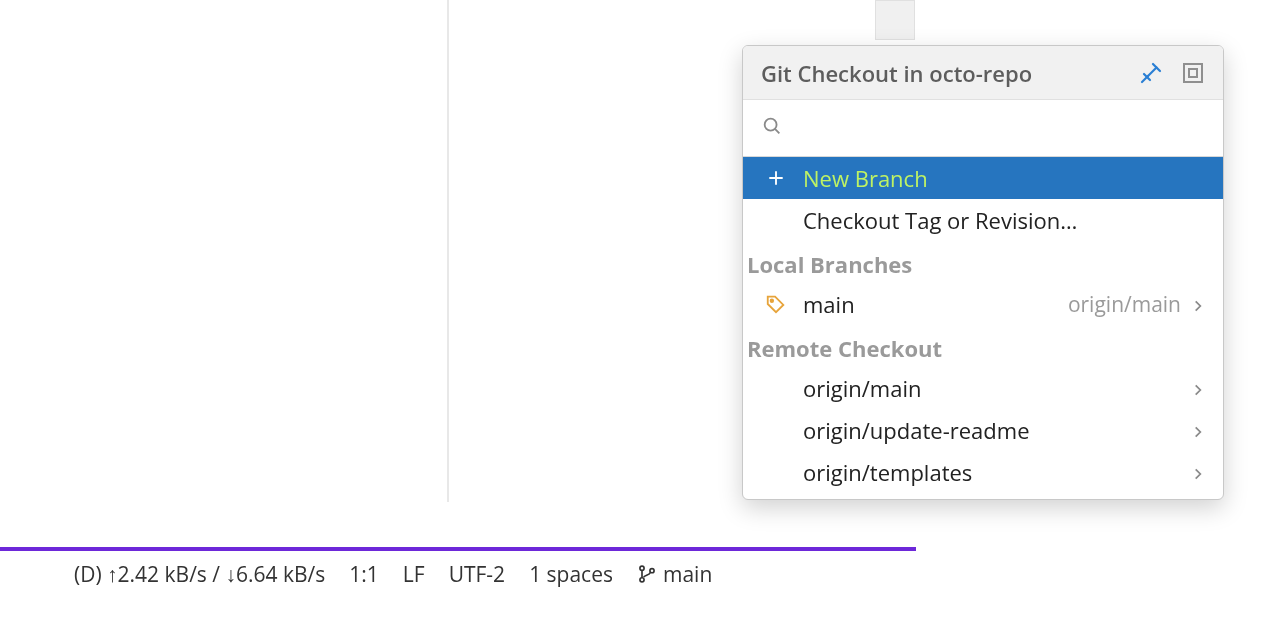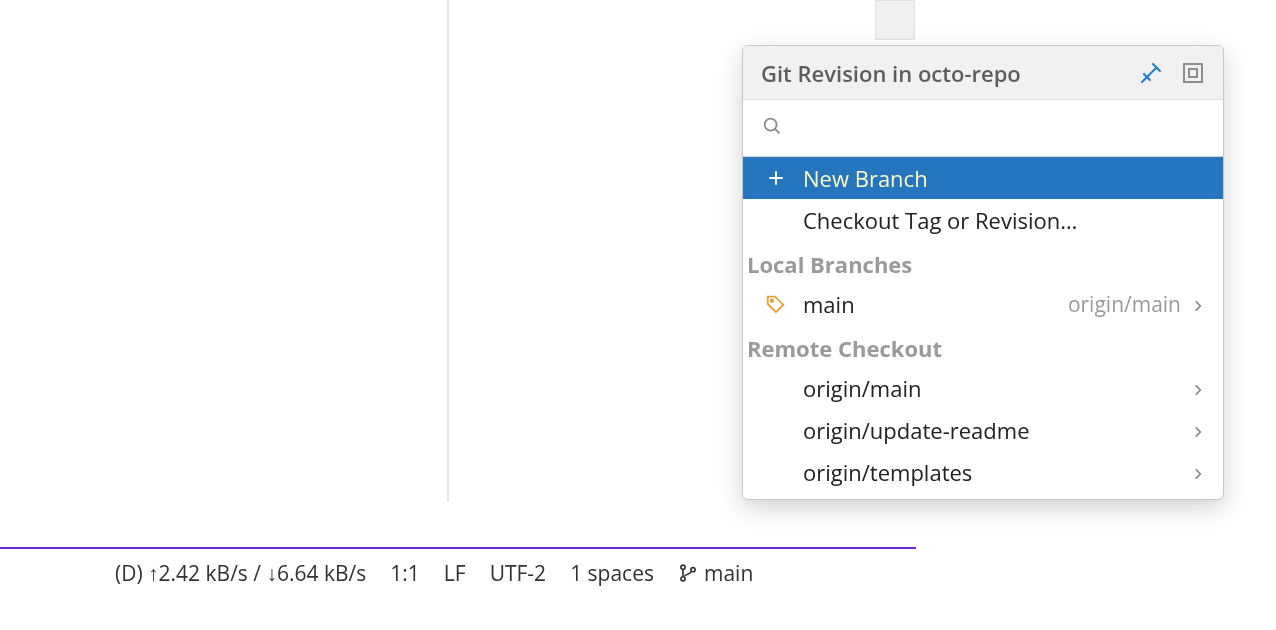--- a/index.html
+++ b/index.html
@@ -25,24 +25,24 @@
     background: #f0f0f0;
     border: 1px solid #e0e0e0;
   }
 
   .status-bar {
     position: absolute;
     left: 0; bottom: 33px;
     width: 916px;
     height: 50px;
     background: #fff;
-    border-top: 2px solid #6d28d9;
+    border-top: 4px solid #6d28d9;
     display: flex;
     align-items: center;
-    padding-left: 115px;
+    padding-left: 74px;
     font-size: 21px;
     color: #333;
     gap: 24px;
   }
   .status-bar .seg { display: flex; align-items: center; gap: 6px; }
   .status-bar .git-icon svg { width: 20px; height: 20px; display: block; }
   .bottom-pad {
     position: absolute;
     left: 0; bottom: 0; width: 1276px; height: 33px;
     background: #fff;
@@ -94,21 +94,21 @@
     display: flex;
     align-items: center;
     padding: 0 18px 0 20px;
     font-size: 22px;
     color: #222;
     cursor: default;
   }
   .menu-item .lead-icon { width: 26px; display:flex; justify-content:center; margin-right: 14px; }
   .menu-item.selected {
     background: #2675bf;
-    color: #fef9c3;
+    color: #bef264;
     justify-content: space-between;
   }
   .menu-item .label { flex: 1; }
   .menu-item .tracking { color: #9a9a9a; font-size: 21px; margin-right: 10px; }
   .menu-item .chev svg { width: 14px; height: 14px; }
   .menu-item .chev { color: #8a8a8a; }
 
   .section-header {
     padding: 8px 20px 4px 4px;
     font-size: 22px;
@@ -142,21 +142,21 @@
           <path d="M16 10c-1 4-7 3-8 6"></path>
         </svg>
     </span>
     <span>main</span>
   </span>
 </div>
 <div class="bottom-pad"></div>
 
 <div class="popup">
   <div class="popup-header">
-    <span class="title">Git Revision in octo-repo</span>
+    <span class="title">Git Checkout in octo-repo</span>
     <span class="hicon">
       <svg viewBox="0 0 24 24" fill="none" stroke="#2a7fd4" stroke-width="2.2" stroke-linecap="round">
           <path d="M14 3l7 7"></path>
           <path d="M17.5 6.5L9 15"></path>
           <path d="M5 13l6 6"></path>
           <path d="M9 15l-6 6"></path>
         </svg>
     </span>
     <span class="hicon">
       <svg viewBox="0 0 24 24" fill="none" stroke="#8f8f8f" stroke-width="2">

